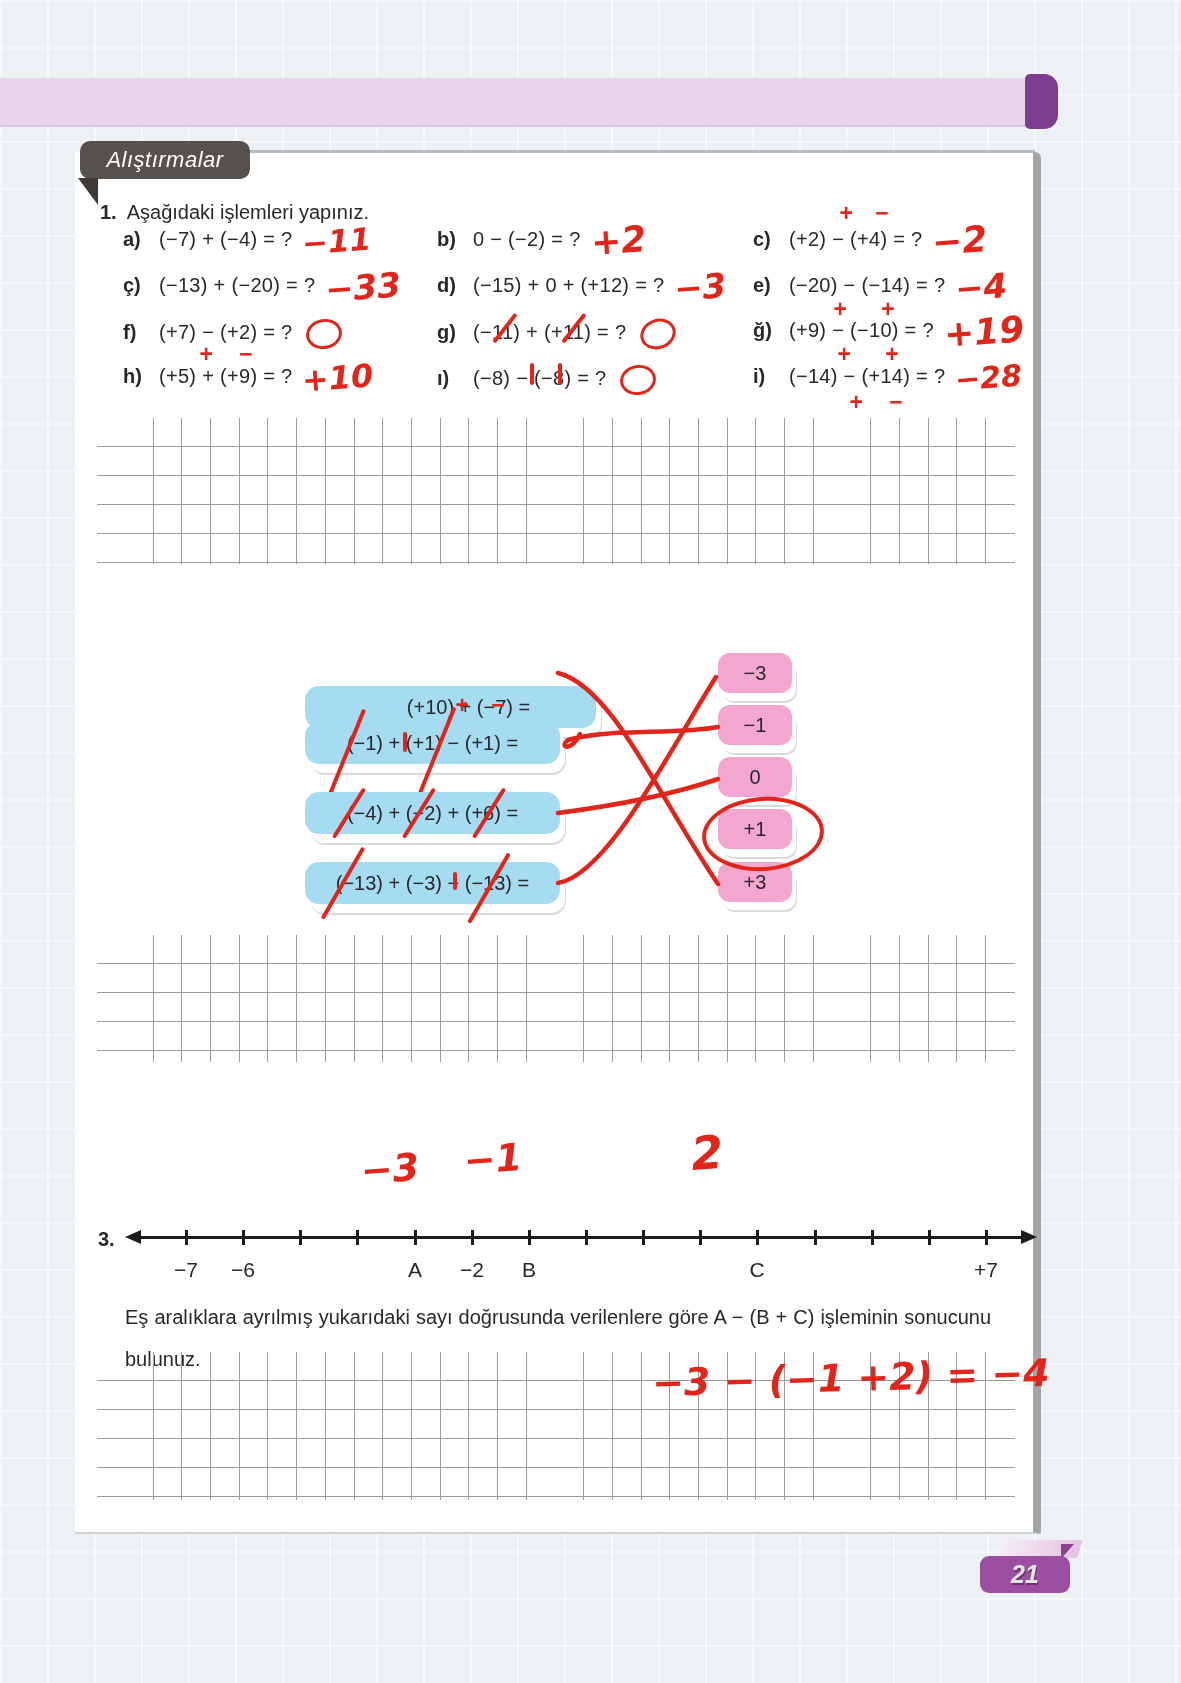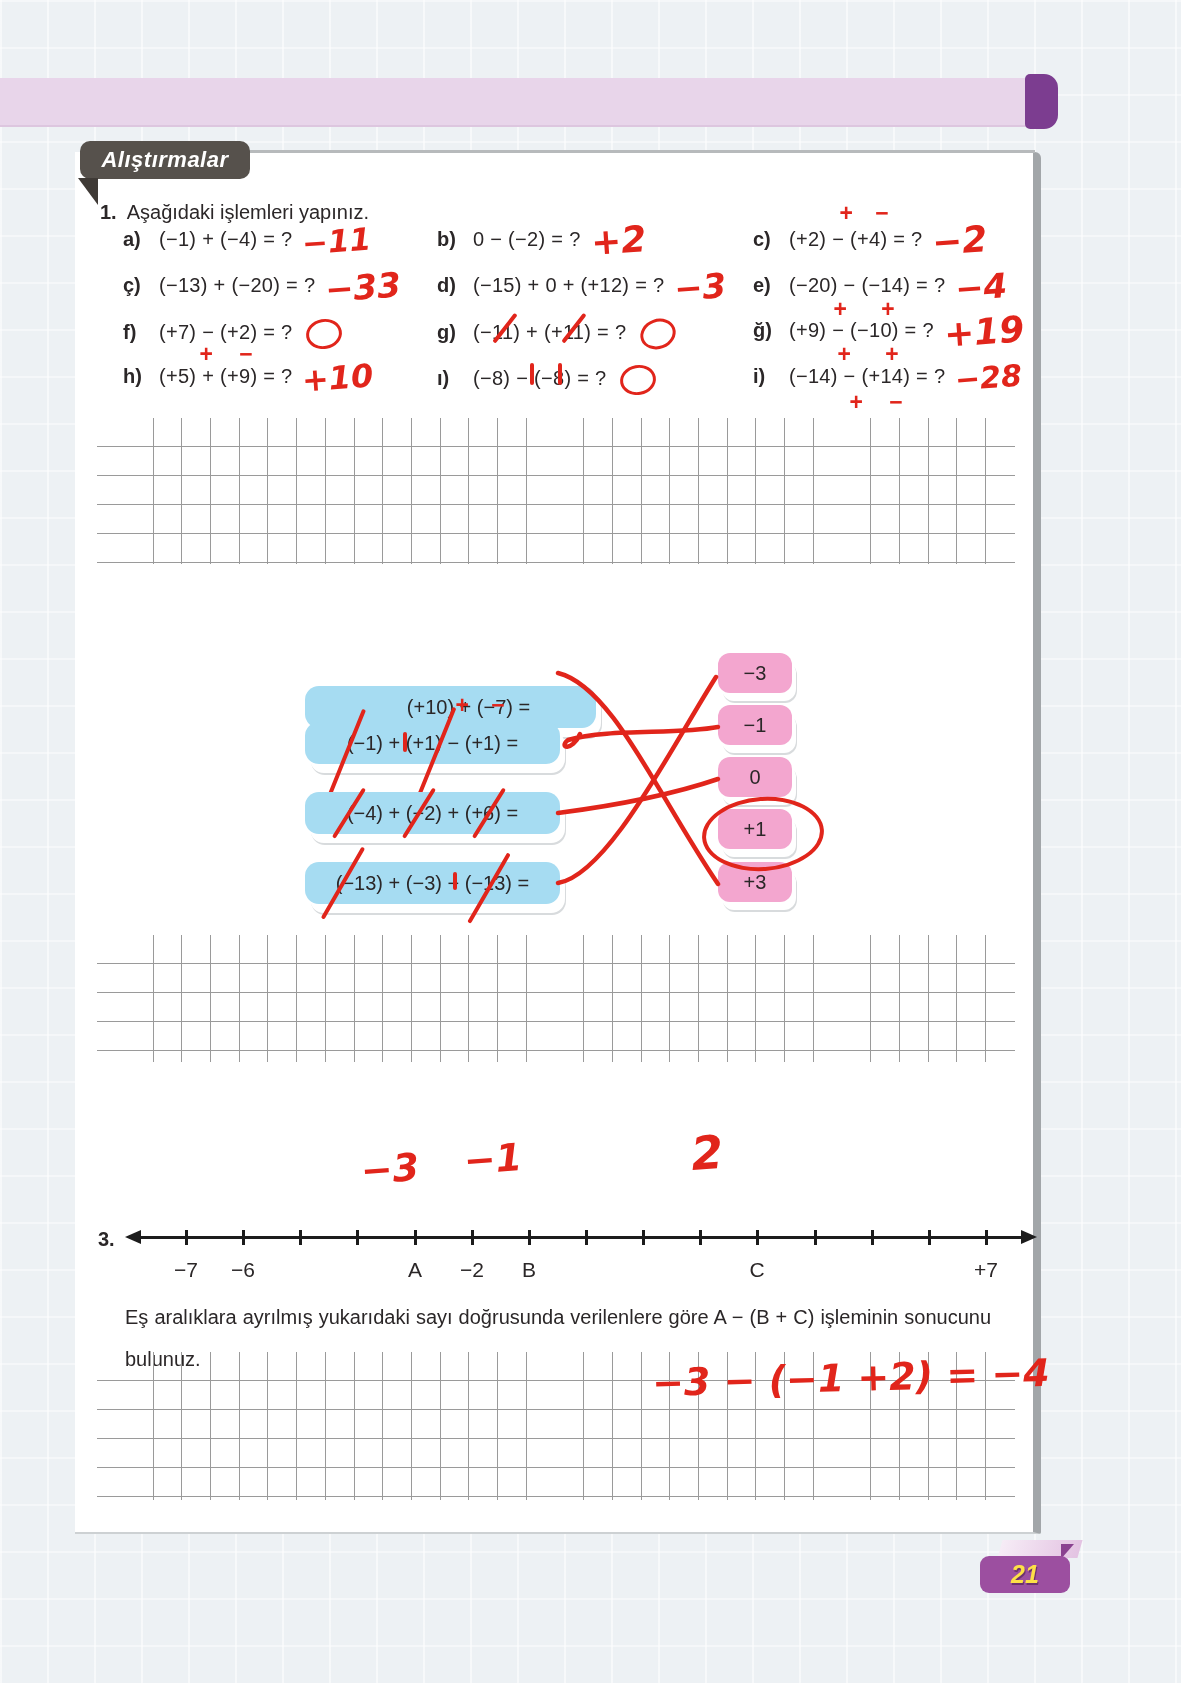--- a/index.html
+++ b/index.html
@@ -9,21 +9,21 @@
       repeating-linear-gradient(to right, rgba(255,255,255,.55) 0 2px, transparent 2px 47px),
       repeating-linear-gradient(to bottom, rgba(255,255,255,.45) 0 2px, transparent 2px 47px);}
   
   .banner{position:absolute;left:0;top:78px;width:1041px;height:47px;background:#e8d5ea;border-bottom:2px solid #ddc6df;}
   .banner-cap{position:absolute;left:1025px;top:74px;width:33px;height:55px;background:#7c3d90;border-radius:5px 14px 14px 5px;}
   
   .panel{position:absolute;left:75px;top:152px;width:958px;height:1380px;background:#ffffff;
     border-right:8px solid #a2a6a9;border-radius:0 6px 2px 0;border-bottom:2px solid #cdd1d3;}
   .panel-topline{position:absolute;left:245px;top:150px;width:790px;height:3px;background:#b7babc;}
   .tab{position:absolute;left:80px;top:141px;width:170px;height:38px;background:#56514c;border-radius:10px;
-    color:#fff;font-weight:bold;font-style:italic;font-size:22px;text-align:center;line-height:38px;letter-spacing:.5px;}
+    color:#fff;font-weight:normal;font-style:italic;font-size:22px;text-align:center;line-height:38px;letter-spacing:.5px;}
   .fold{position:absolute;left:78px;top:178px;width:0;height:0;border-top:27px solid #3f3a36;border-left:20px solid transparent;}
   
   .extitle{position:absolute;font-size:20px;}
   .num{font-weight:bold;margin-right:10px;}
   
   .q{position:absolute;font-size:20px;white-space:nowrap;}
   .ql{display:inline-block;width:36px;font-weight:bold;}
   .qe{letter-spacing:.3px;}
   .hw{font-family:"DejaVu Sans",sans-serif;font-style:italic;font-weight:700;color:#e1251b;}
   .ans{display:inline-block;font-size:31px;margin-left:10px;transform:rotate(-4deg);line-height:20px;vertical-align:middle;}
@@ -47,42 +47,42 @@
   .nl-line{position:absolute;left:14px;top:14px;width:884px;height:3px;background:#1c1c1c;}
   .nl-arrow-l{position:absolute;left:0;top:8px;width:0;height:0;border-right:16px solid #1c1c1c;border-top:7px solid transparent;border-bottom:7px solid transparent;}
   .nl-arrow-r{position:absolute;left:896px;top:8px;width:0;height:0;border-left:16px solid #1c1c1c;border-top:7px solid transparent;border-bottom:7px solid transparent;}
   .tick{position:absolute;top:8px;width:2.5px;height:15px;background:#1c1c1c;}
   .nl-label{position:absolute;top:36px;font-size:21px;transform:translateX(-50%);}
   .nl-hw{position:absolute;font-size:38px;transform:translateX(-50%) rotate(-4deg);line-height:1;}
   
   .badge-flap{position:absolute;left:1000px;top:1540px;width:80px;height:18px;background:linear-gradient(to right,#f6ecf6,#e3c3e2);transform:skewX(-16deg);}
   .badge-fold{position:absolute;left:1061px;top:1544px;width:0;height:0;border-top:15px solid #8a4290;border-right:13px solid transparent;}
   .badge{position:absolute;left:980px;top:1556px;width:90px;height:37px;background:#9c4fa0;border-radius:9px;
-    color:#fde047;font-weight:bold;font-style:italic;font-size:25px;text-align:center;line-height:37px;text-shadow:1px 2px 0 rgba(70,25,70,.55);}
+    color:#e5e5e5;font-weight:bold;font-style:italic;font-size:25px;text-align:center;line-height:37px;text-shadow:1px 2px 0 rgba(70,25,70,.55);}
   .hwline{position:absolute;font-size:38px;white-space:nowrap;}
 </style>
 </head>
 <body>
 
 <div class="page">
 
   <div class="banner"></div>
   <div class="banner-cap"></div>
 
   <div class="panel"></div>
   <div class="panel-topline"></div>
   <div class="tab">Alıştırmalar</div>
   <div class="fold"></div>
 
   <div class="extitle" style="left:100px;top:186px;margin-top:15px;">
     <span class="num">1.</span><span>Aşağıdaki işlemleri yapınız.</span>
   </div>
 
   <div class="q" style="left:123px;top:228px;">
-    <span class="ql">a)</span><span class="qe">(−1) + (−4) = ?</span><span class="hw ans">−11</span>
+    <span class="ql">a)</span><span class="qe">(−7) + (−4) = ?</span><span class="hw ans">−11</span>
   </div>
   <div class="q" style="left:437px;top:228px;">
     <span class="ql">b)</span><span class="qe">0 − (−2) = ?</span><span class="hw ans" style="font-size:36px;">+2</span>
   </div>
   <div class="q" style="left:753px;top:228px;">
     <span class="ql">c)</span><span class="qe">(+2) − (+4) = ?</span><span class="hw ans" style="font-size:36px;">−2</span>
     <span class="note" style="left:86px;top:-26px;letter-spacing:8px;">+ −</span>
   </div>
 
   <div class="q" style="left:123px;top:274px;">

